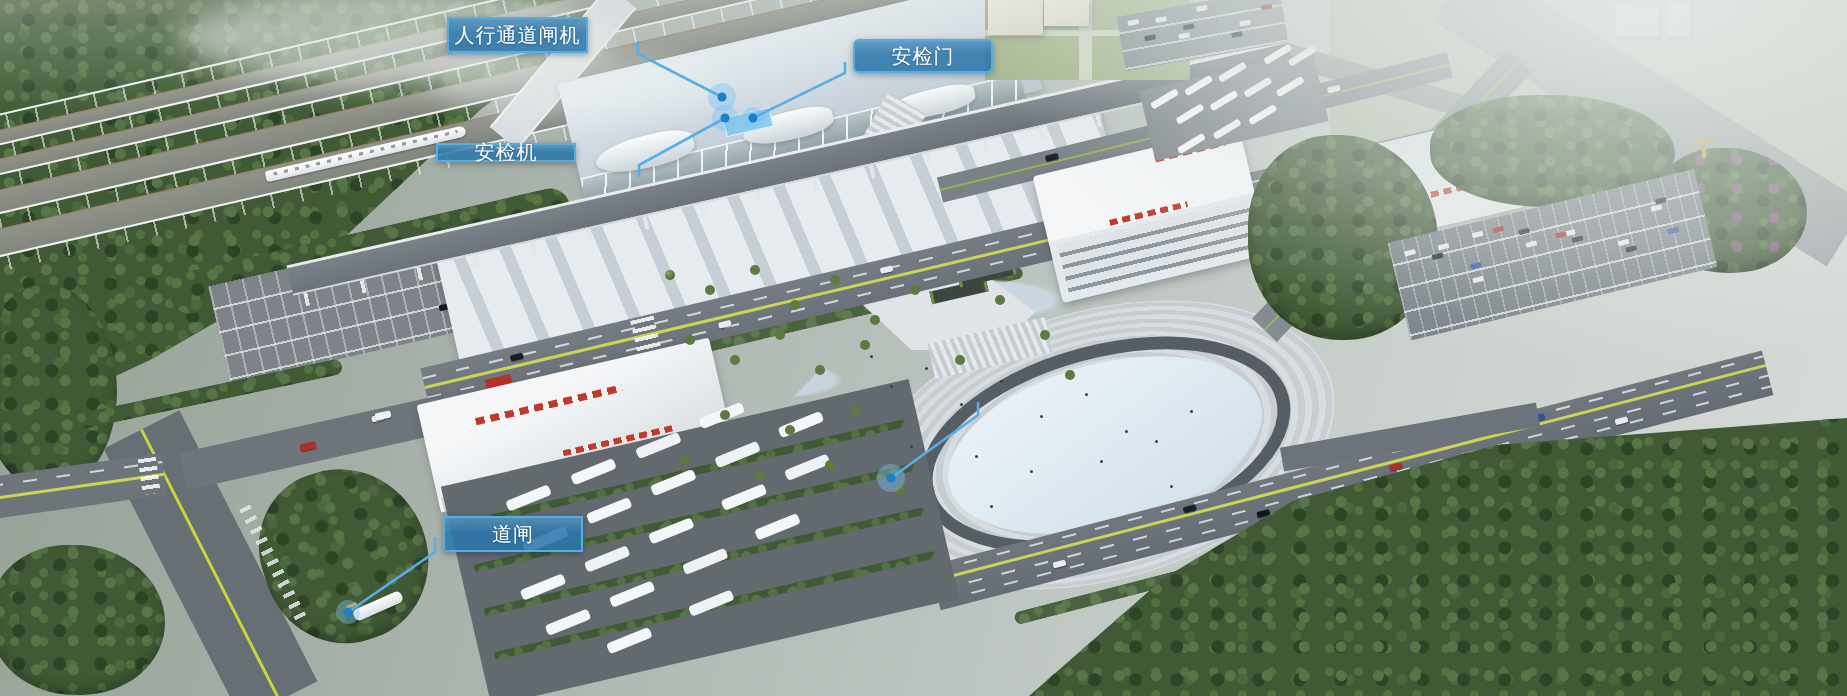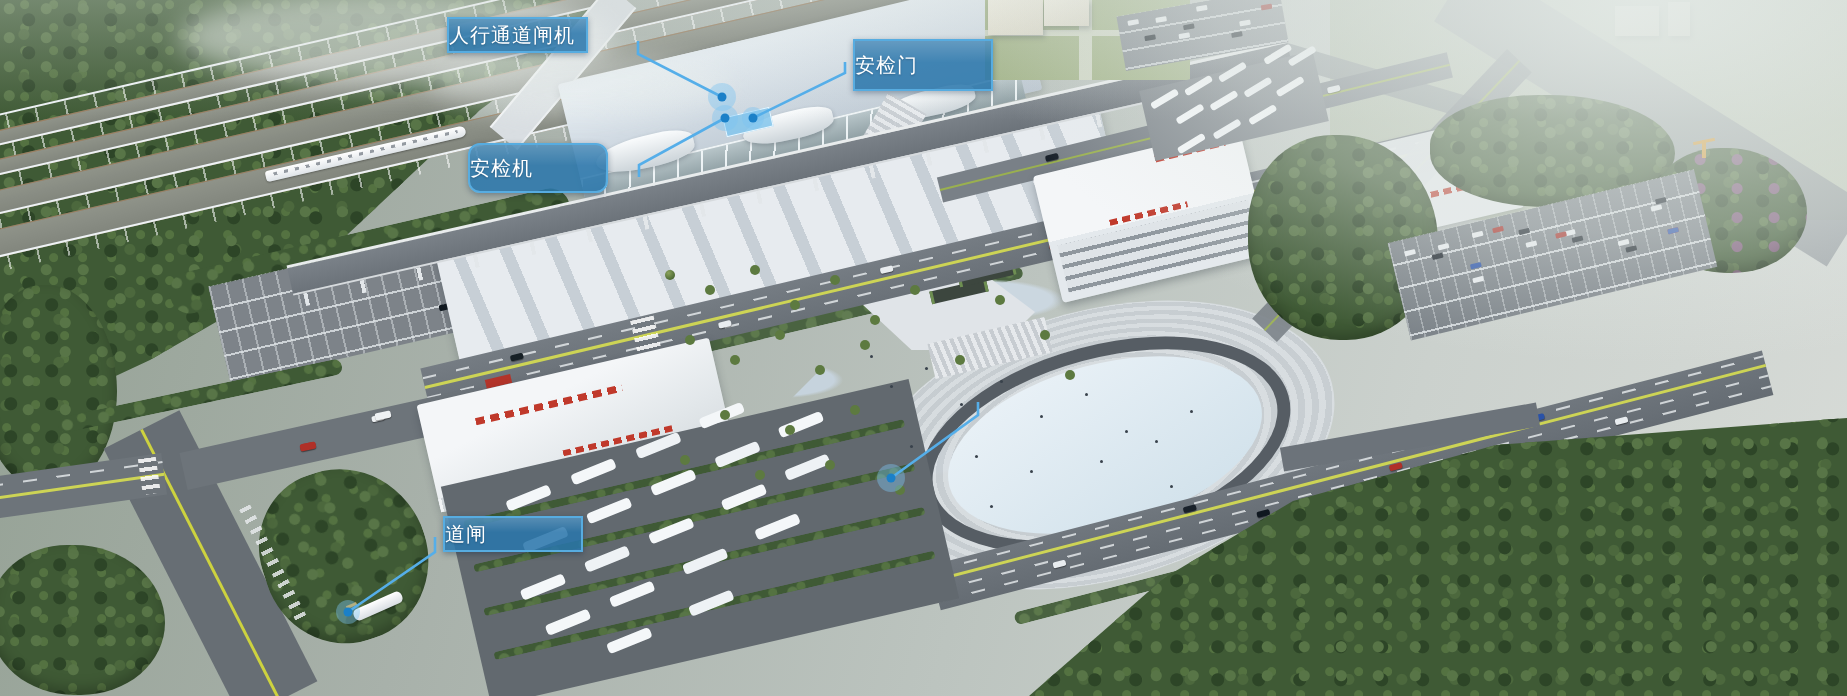--- a/index.html
+++ b/index.html
@@ -155,21 +155,21 @@
   #bldTR2{left:1668px;top:2px;width:22px;height:34px;opacity:.85;}
   #crane{left:1702px;top:140px;width:4px;height:18px;background:#d99a2e;}
   #crane:after{content:"";position:absolute;left:-9px;top:0;width:22px;height:3px;background:#d99a2e;transform:rotate(-12deg);}
   
   .cloud{background:rgba(238,242,240,.55);border-radius:50%;filter:blur(13px);}
   #cloud1{left:180px;top:-10px;width:430px;height:95px;}
   #cloud2{left:430px;top:55px;width:300px;height:60px;background:rgba(238,242,240,.4);}
   #fog{inset:0;pointer-events:none;background:radial-gradient(ellipse 950px 520px at 89% 0%,rgba(228,234,231,.92),rgba(228,234,231,.45) 45%,transparent 70%),linear-gradient(180deg,rgba(214,222,218,.35),transparent 120px);}
   
   #annSvg{left:0;top:0;z-index:40;}
-  .callout{position:absolute;z-index:50;box-sizing:border-box;display:flex;align-items:center;
+  .callout{position:absolute;z-index:50;box-sizing:border-box;display:flex;align-items:center;justify-content:center;
     background-color:var(--label-bg);background-image:linear-gradient(180deg,rgba(255,255,255,.18),rgba(255,255,255,0) 45%);
     border:2px solid var(--label-border);color:var(--label-text);
     font-size:20px;letter-spacing:1px;font-weight:500;text-shadow:0 1px 2px rgba(0,20,40,.3);
     box-shadow:0 2px 6px rgba(0,30,60,.35);}
 </style>
 </head>
 <body>
 
 <div id="stage">
 
@@ -348,22 +348,22 @@
       <circle cx="891" cy="478" r="14" fill="rgba(125,195,240,0.42)"></circle>
       <polyline points="978,402 978,415 891,478" fill="none" stroke="#55aee9" stroke-width="2.6"></polyline>
       <circle cx="891" cy="478" r="4.5" fill="#1b80c8"></circle>
       <circle cx="348" cy="612" r="12" fill="rgba(125,195,240,0.42)"></circle>
       <polyline points="435,537 435,552 348,612" fill="none" stroke="#55aee9" stroke-width="2.6"></polyline>
       <circle cx="348" cy="612" r="4.5" fill="#1b80c8"></circle>
     </svg>
   <div class="callout" style="left: 447px; top: 17px; width: 141px; height: 36px;">
       <span>人行通道闸机</span>
     </div>
-  <div class="callout" style="left: 853px; top: 39px; width: 140px; height: 52px;">
+  <div class="callout" style="left: 853px; top: 39px; width: 140px; height: 34px; border-radius: 6px;">
       <span>安检门</span>
     </div>
-  <div class="callout" style="left: 468px; top: 143px; width: 140px; height: 50px; border-radius: 12px;">
+  <div class="callout" style="left: 436px; top: 143px; width: 140px; height: 19px;">
       <span>安检机</span>
     </div>
   <div class="callout" style="left: 443px; top: 516px; width: 140px; height: 36px;">
       <span>道闸</span>
     </div>
 </div>
 
 </body></html>

